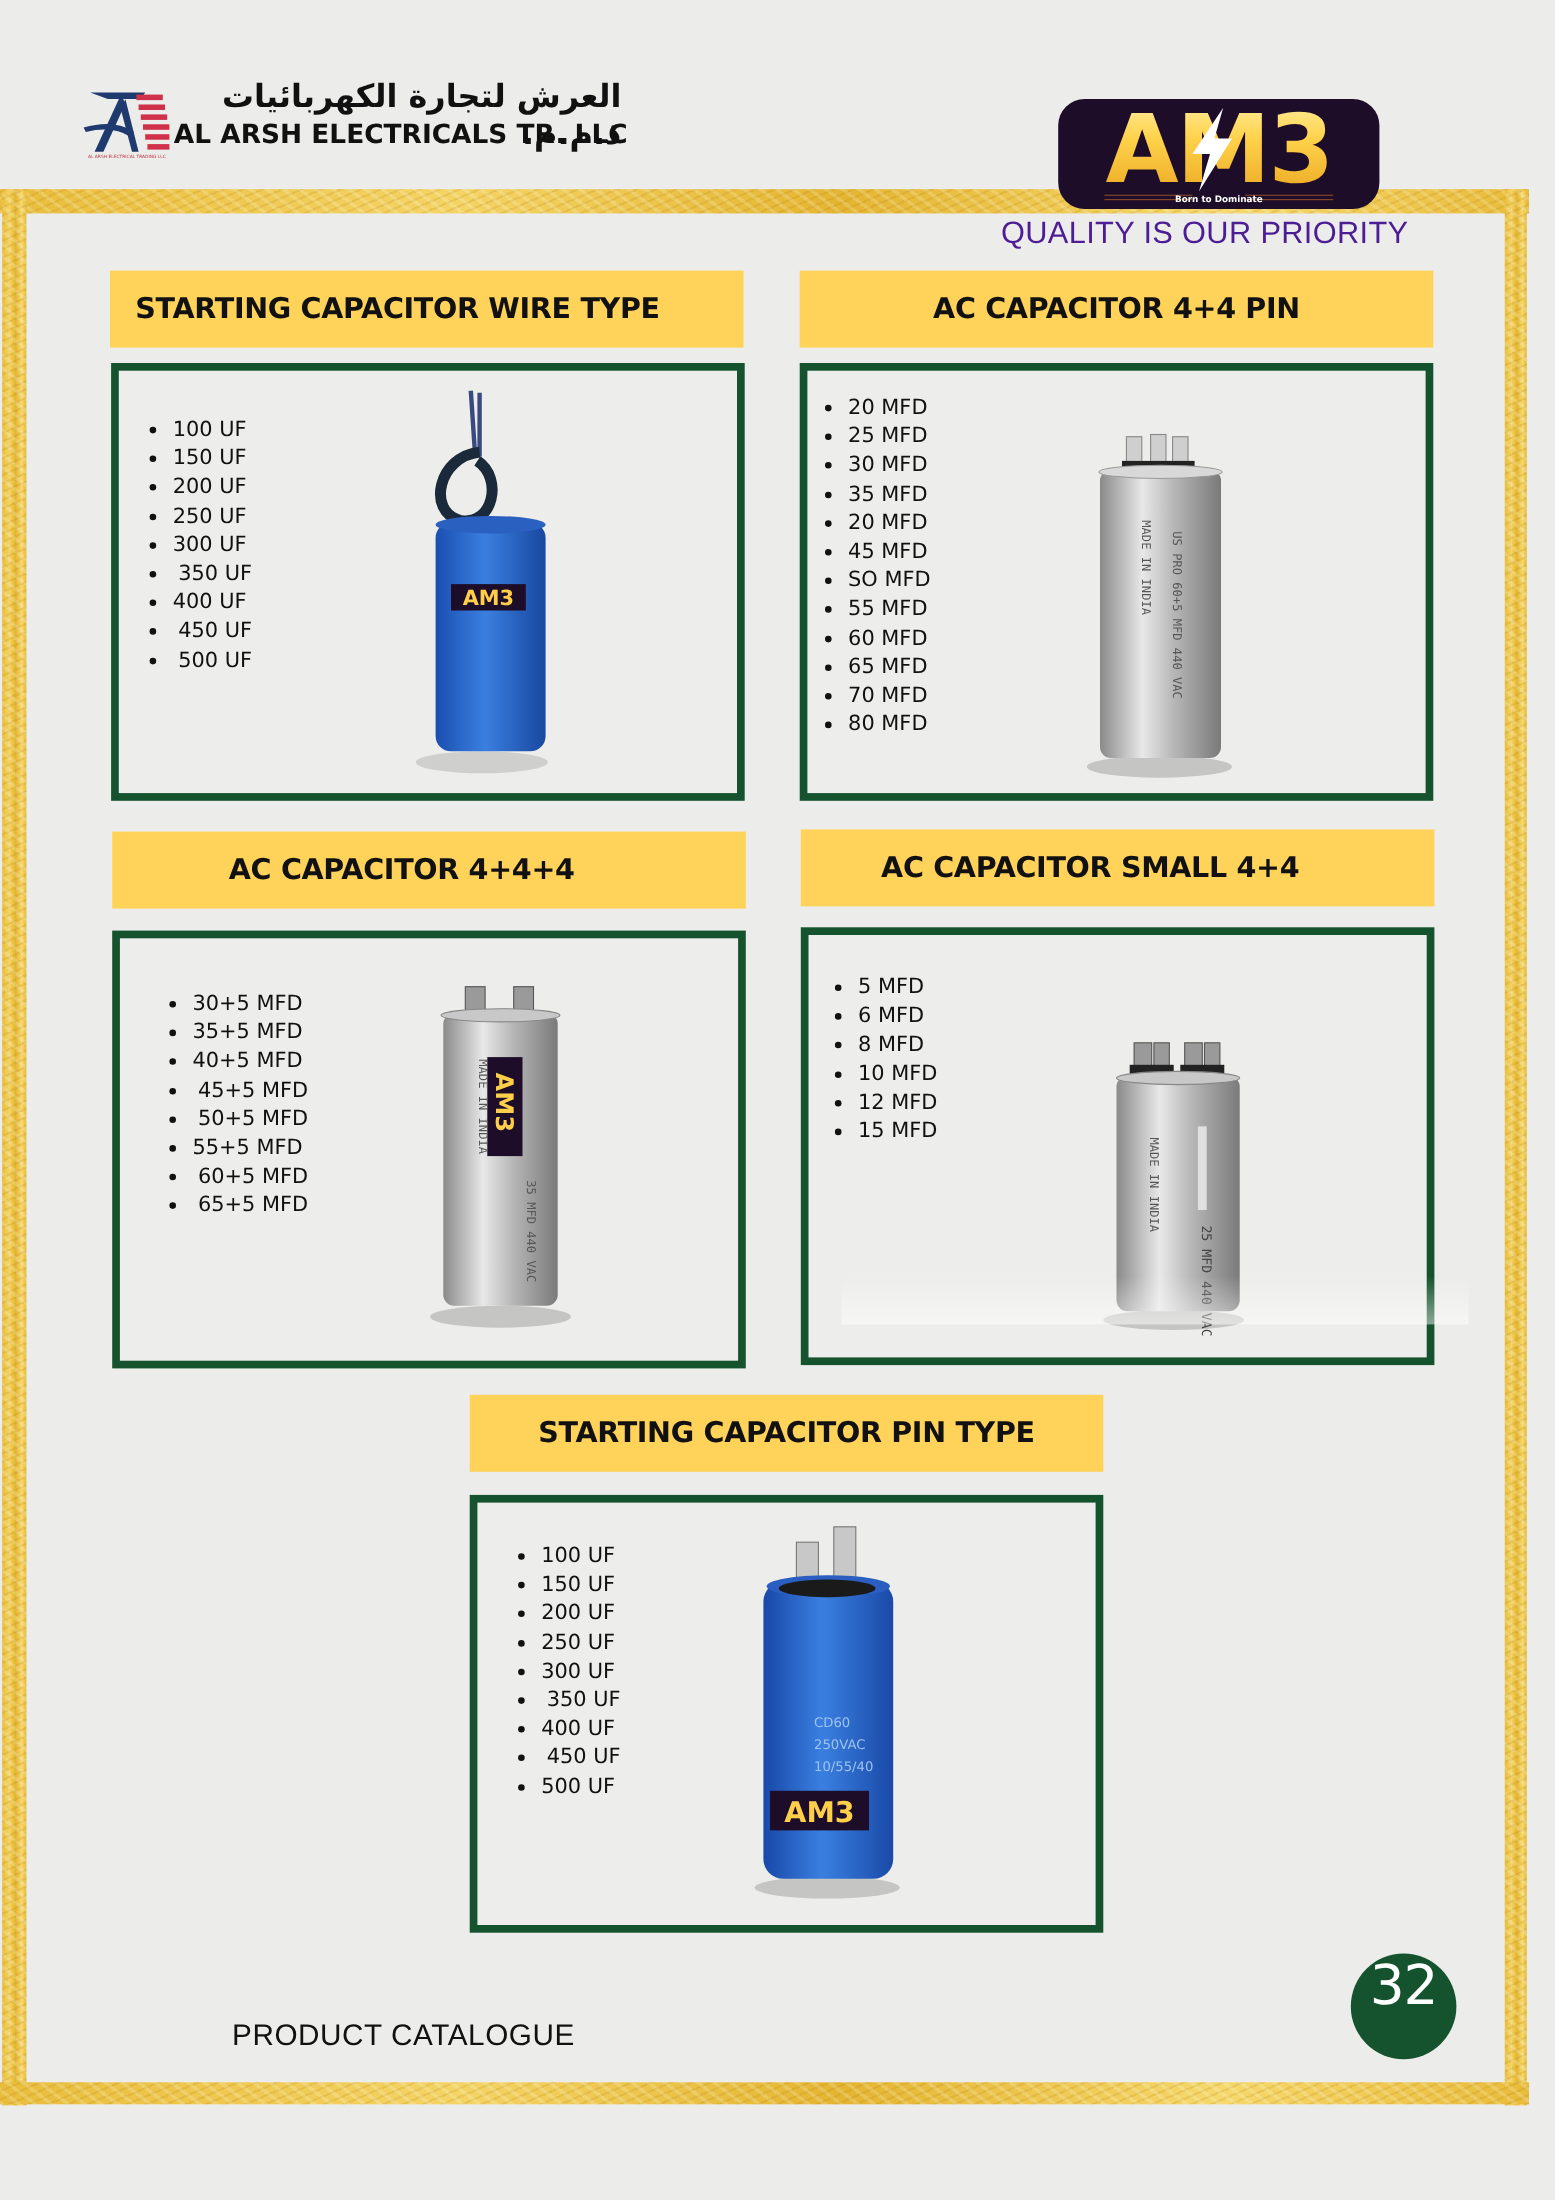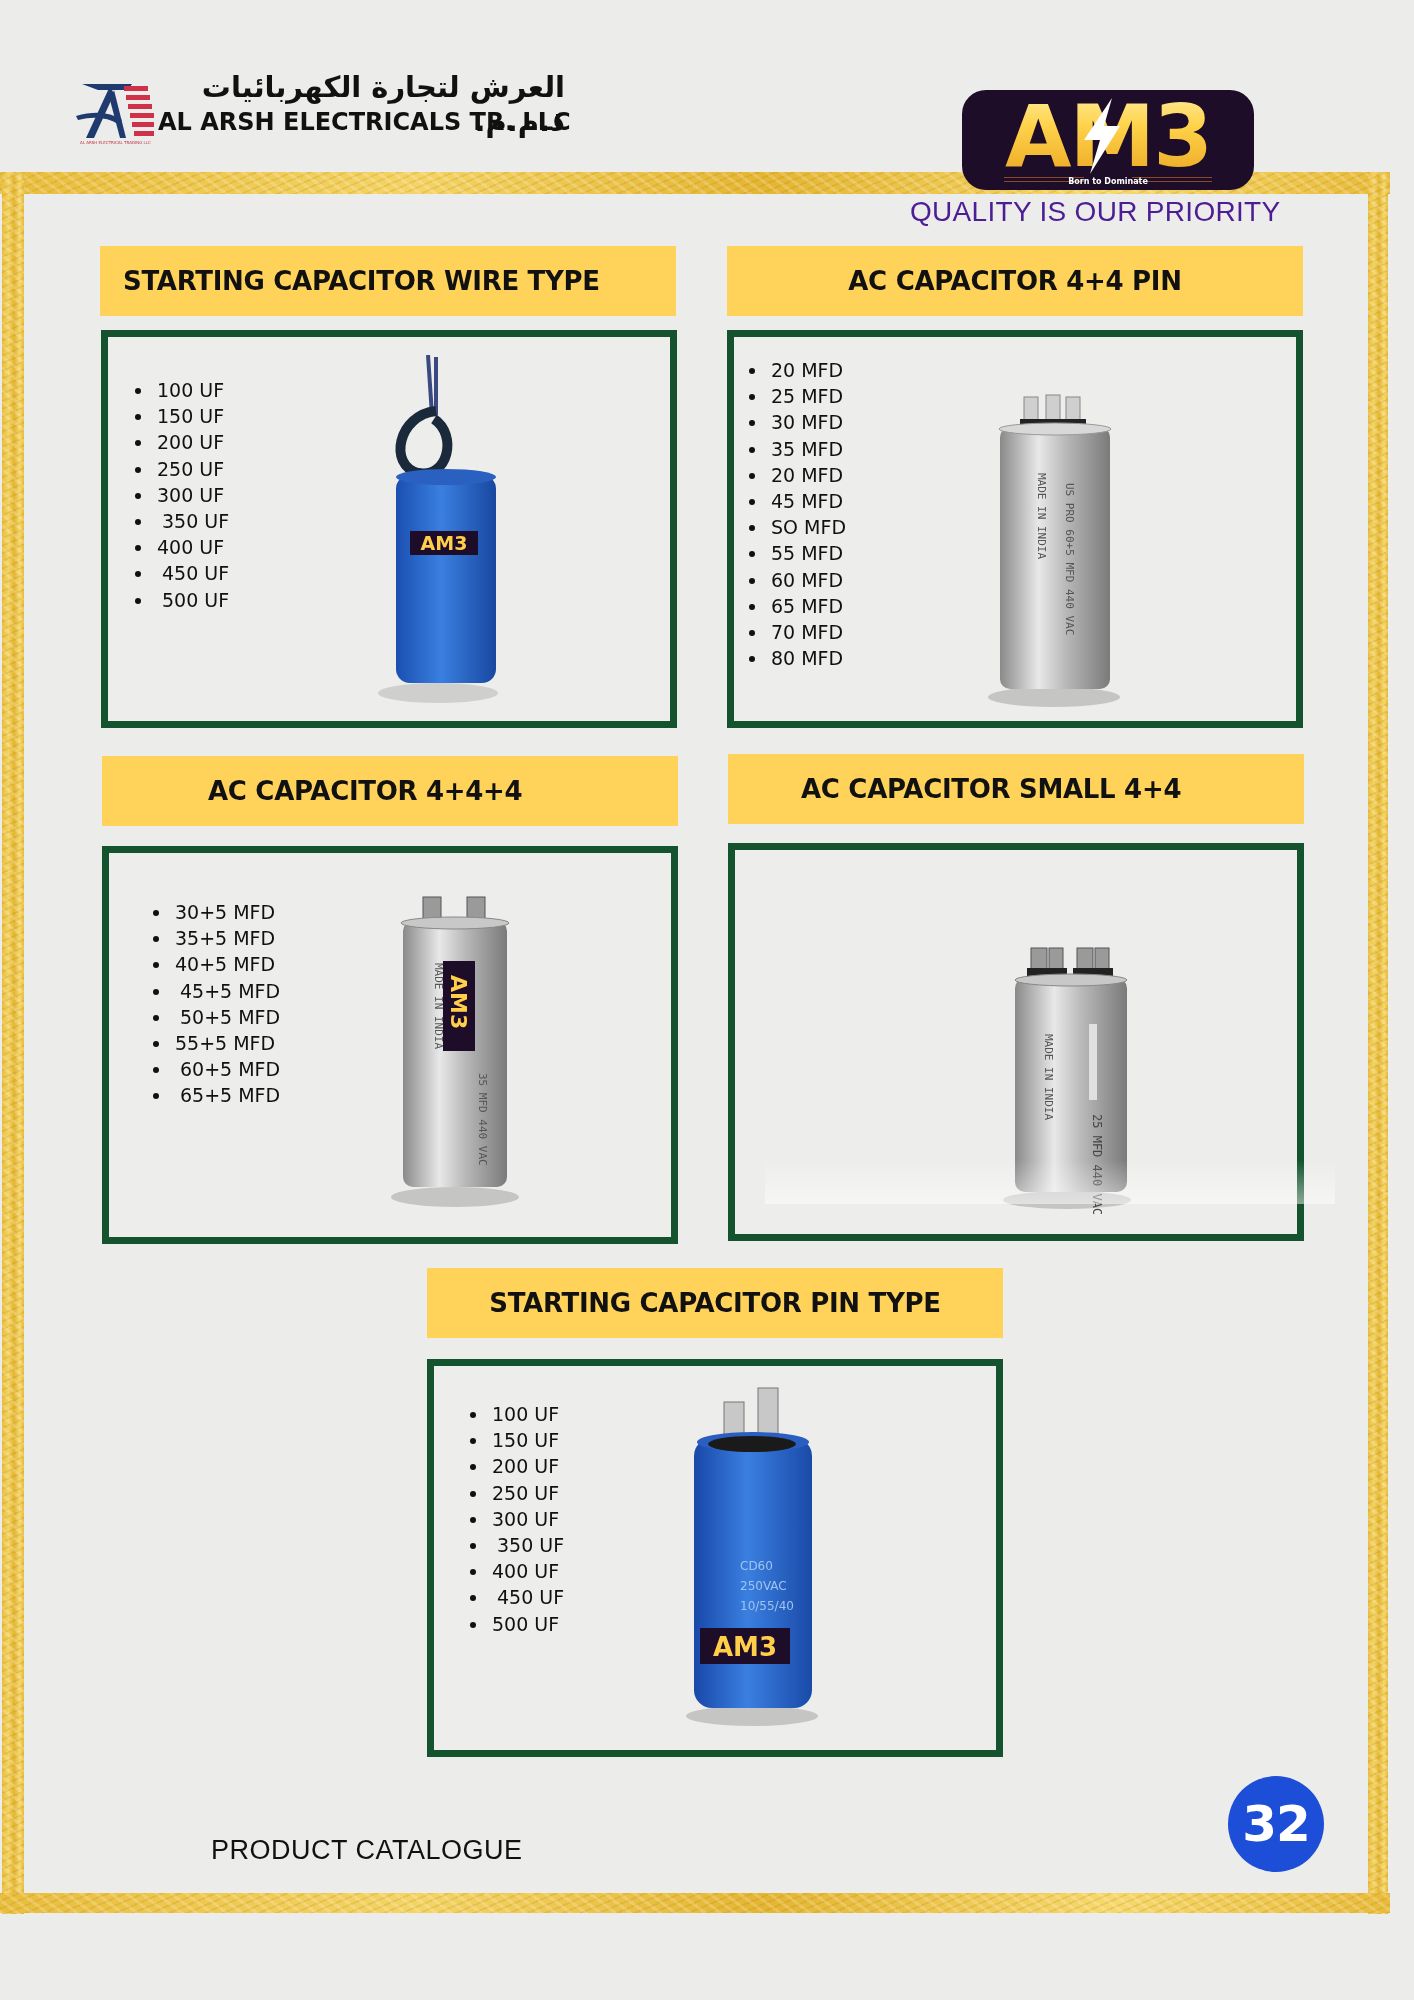--- a/index.html
+++ b/index.html
@@ -71,22 +71,22 @@
   }
   ul.specs li { padding-left:3px; }
   .prod { position:absolute; }
 
   .catalogue {
     left:211px; top:1835px; font-family:"Liberation Sans", sans-serif; font-size:27px; color:#111;
     letter-spacing:0.5px;
   }
   .page-badge {
     left:1228px; top:1776px; width:96px; height:96px; border-radius:50%;
-    background:#1d4ed8; color:#fff; font-family:"DejaVu Sans", sans-serif; font-weight:bold;
-    font-size:50px; display:flex; align-items:center; justify-content:center; letter-spacing:-1px;
+    background:#14532d; color:#fff; font-family:"DejaVu Sans", sans-serif; font-weight:normal;
+    font-size:50px; display:flex; align-items:flex-start; justify-content:center; letter-spacing:-1px;
   }
 </style>
 </head>
 <body>
 
 <div class="frame-bar" style="left:0;top:172px;width:1390px;height:22px;"></div>
 <div class="frame-bar" style="left:2px;top:172px;width:22px;height:1742px;"></div>
 <div class="frame-bar" style="left:1368px;top:172px;width:20px;height:1742px;"></div>
 <div class="frame-bar" style="left:0;top:1893px;width:1390px;height:20px;"></div>
 
@@ -215,20 +215,28 @@
     <text transform="translate(66,82) rotate(90)" font-family="DejaVu Sans, sans-serif" font-weight="bold" font-size="22" fill="#ffcf4a">AM3</text>
     <text transform="translate(94,180) rotate(90)" font-family="DejaVu Sans Mono, monospace" font-size="11" fill="#555">35 MFD 440 VAC</text>
     <text transform="translate(50,70) rotate(90)" font-family="DejaVu Sans Mono, monospace" font-size="11" fill="#555">MADE IN INDIA</text>
   </svg>
 </div>
 
 <div class="sec-head" style="left:728px;top:754px;width:576px;height:70px;padding-left:73px;box-sizing:border-box;">
   <span>AC CAPACITOR SMALL 4+4</span>
 </div>
 <div class="card" style="left:728px;top:843px;width:576px;height:398px;">
+  <ul class="specs" style="left:20px;top:34px;">
+    <li>5 MFD</li>
+    <li>6 MFD</li>
+    <li>8 MFD</li>
+    <li>10 MFD</li>
+    <li>12 MFD</li>
+    <li>15 MFD</li>
+  </ul>
   <svg class="prod" style="left:262px;top:94px;" width="140" height="270" viewBox="0 0 140 270">
     <ellipse cx="70" cy="256" rx="64" ry="9" fill="#aaa" opacity="0.6"></ellipse>
     <rect x="34" y="4" width="16" height="24" fill="#9a9a9a" stroke="#555"></rect>
     <rect x="52" y="4" width="14" height="24" fill="#9a9a9a" stroke="#555"></rect>
     <rect x="80" y="4" width="16" height="24" fill="#9a9a9a" stroke="#555"></rect>
     <rect x="98" y="4" width="14" height="24" fill="#9a9a9a" stroke="#555"></rect>
     <rect x="30" y="24" width="40" height="12" fill="#222"></rect>
     <rect x="76" y="24" width="40" height="12" fill="#222"></rect>
     <rect x="18" y="34" width="112" height="214" rx="10" fill="url(#silver1)"></rect>
     <ellipse cx="74" cy="36" rx="56" ry="6" fill="#c8c8c8" stroke="#888"></ellipse>

